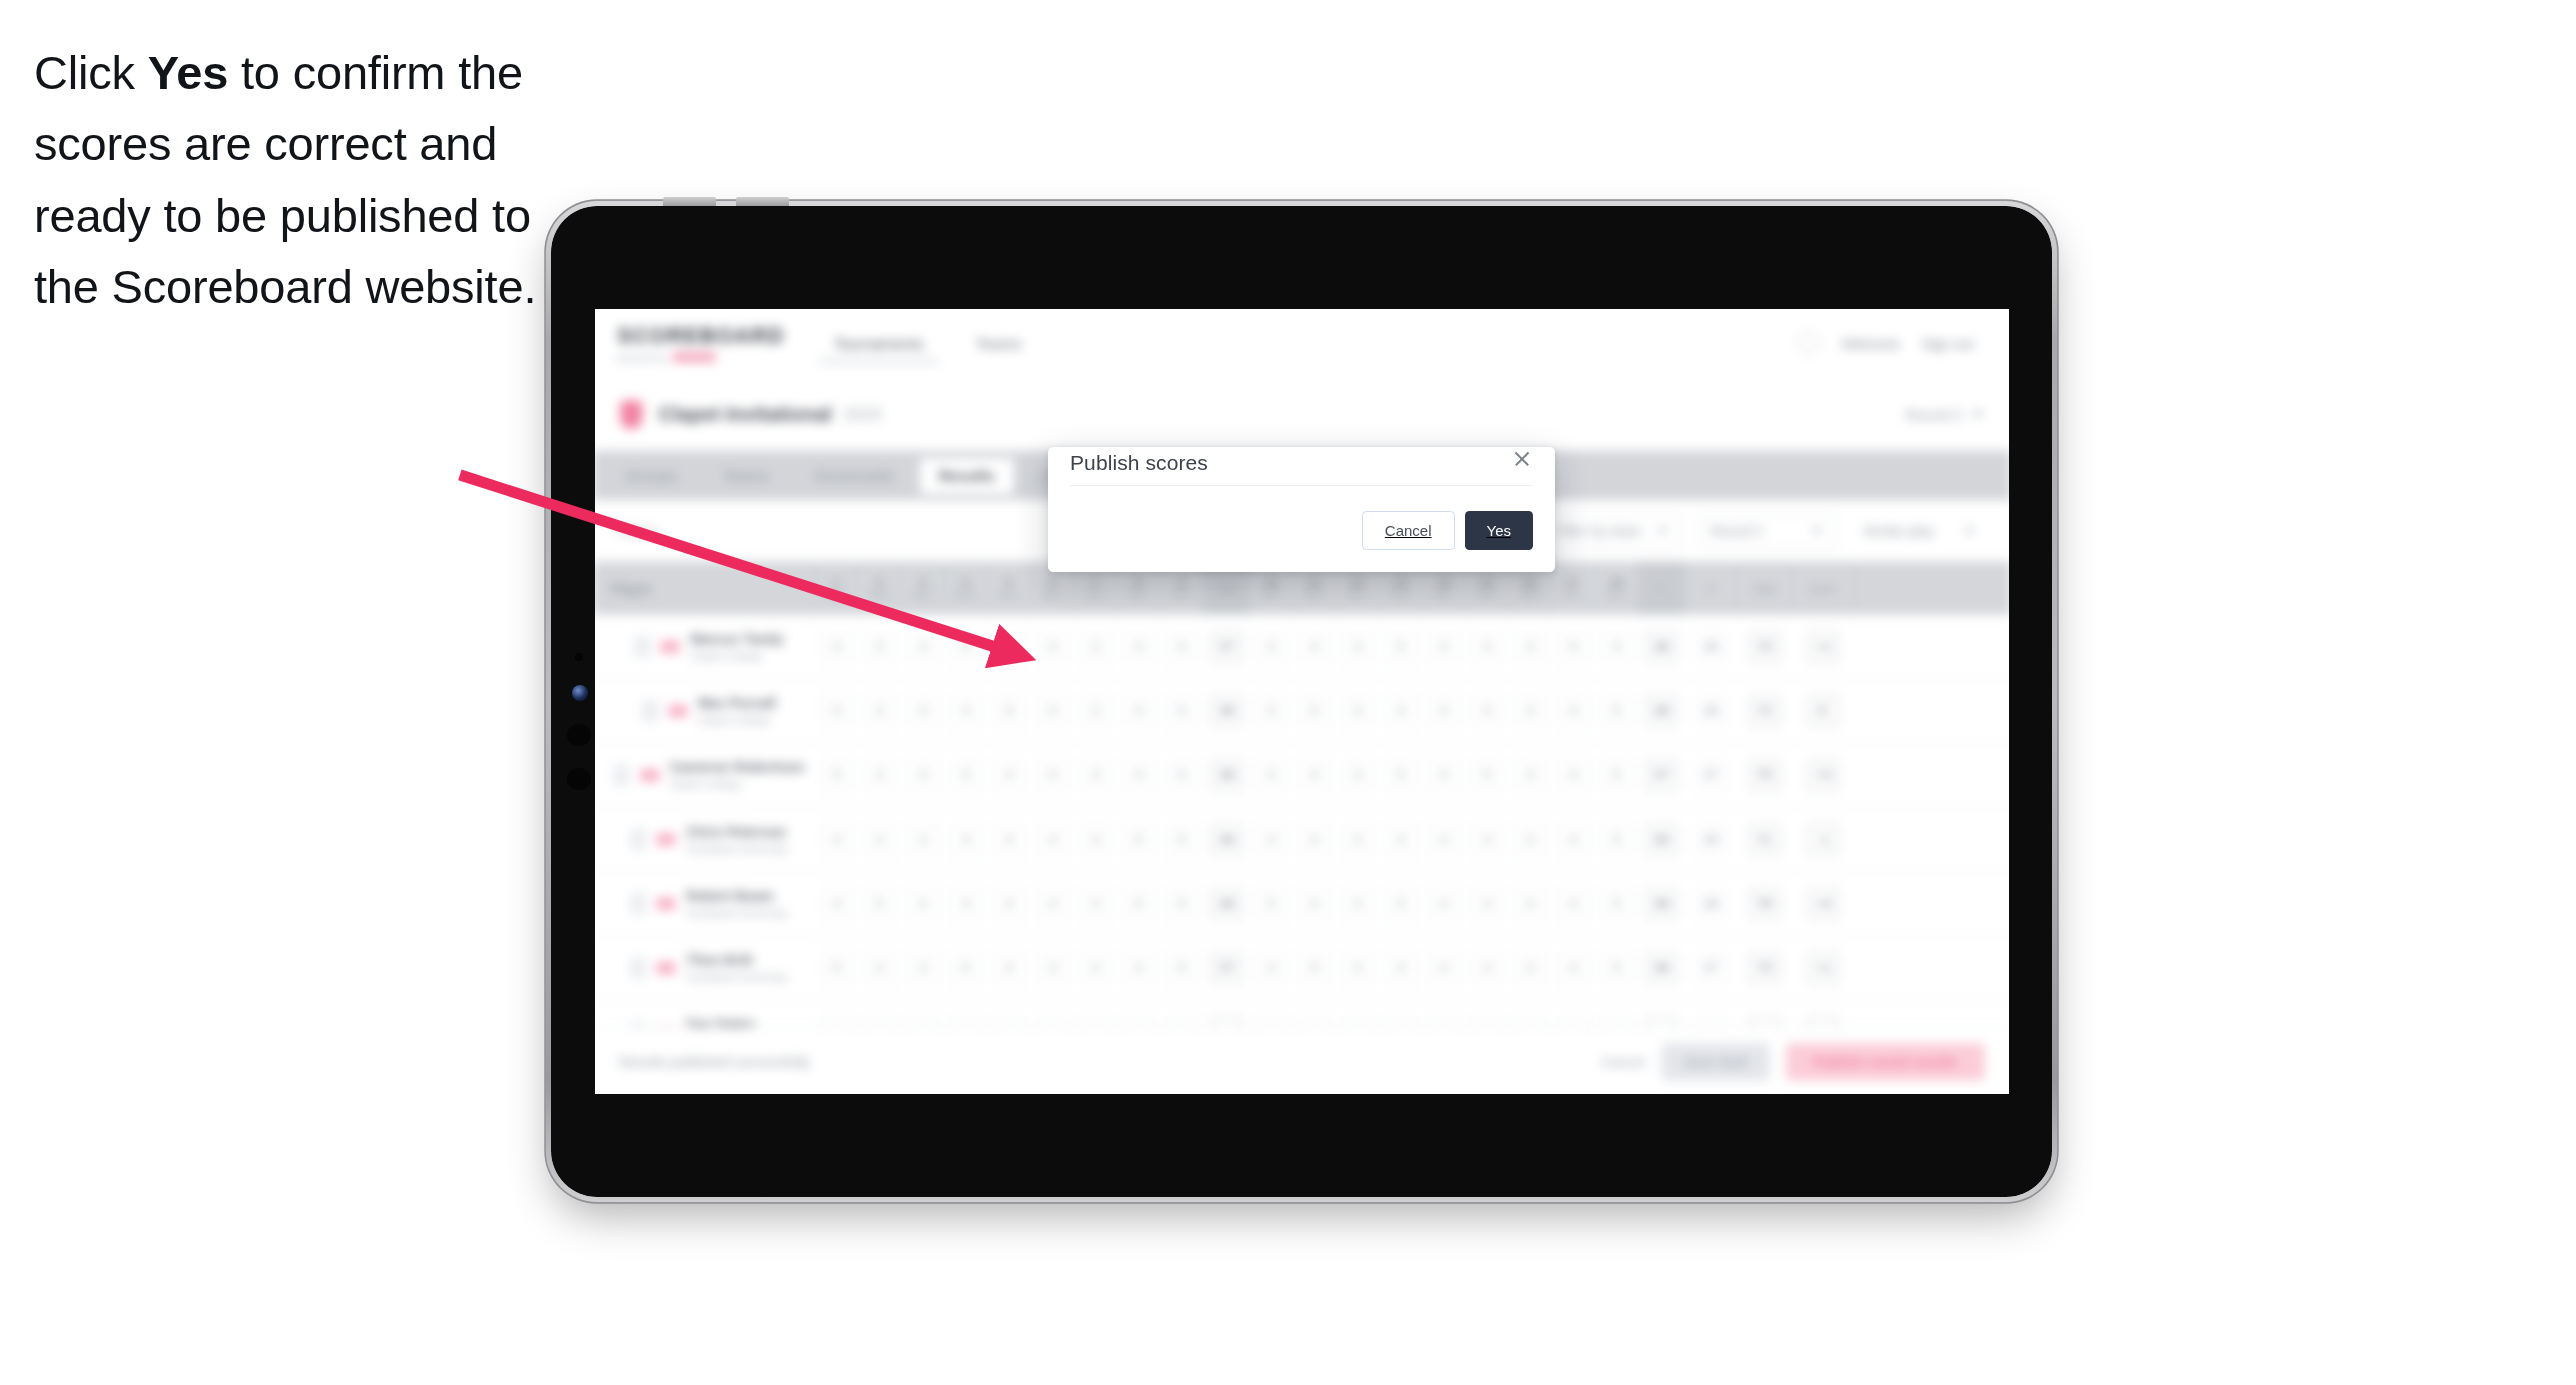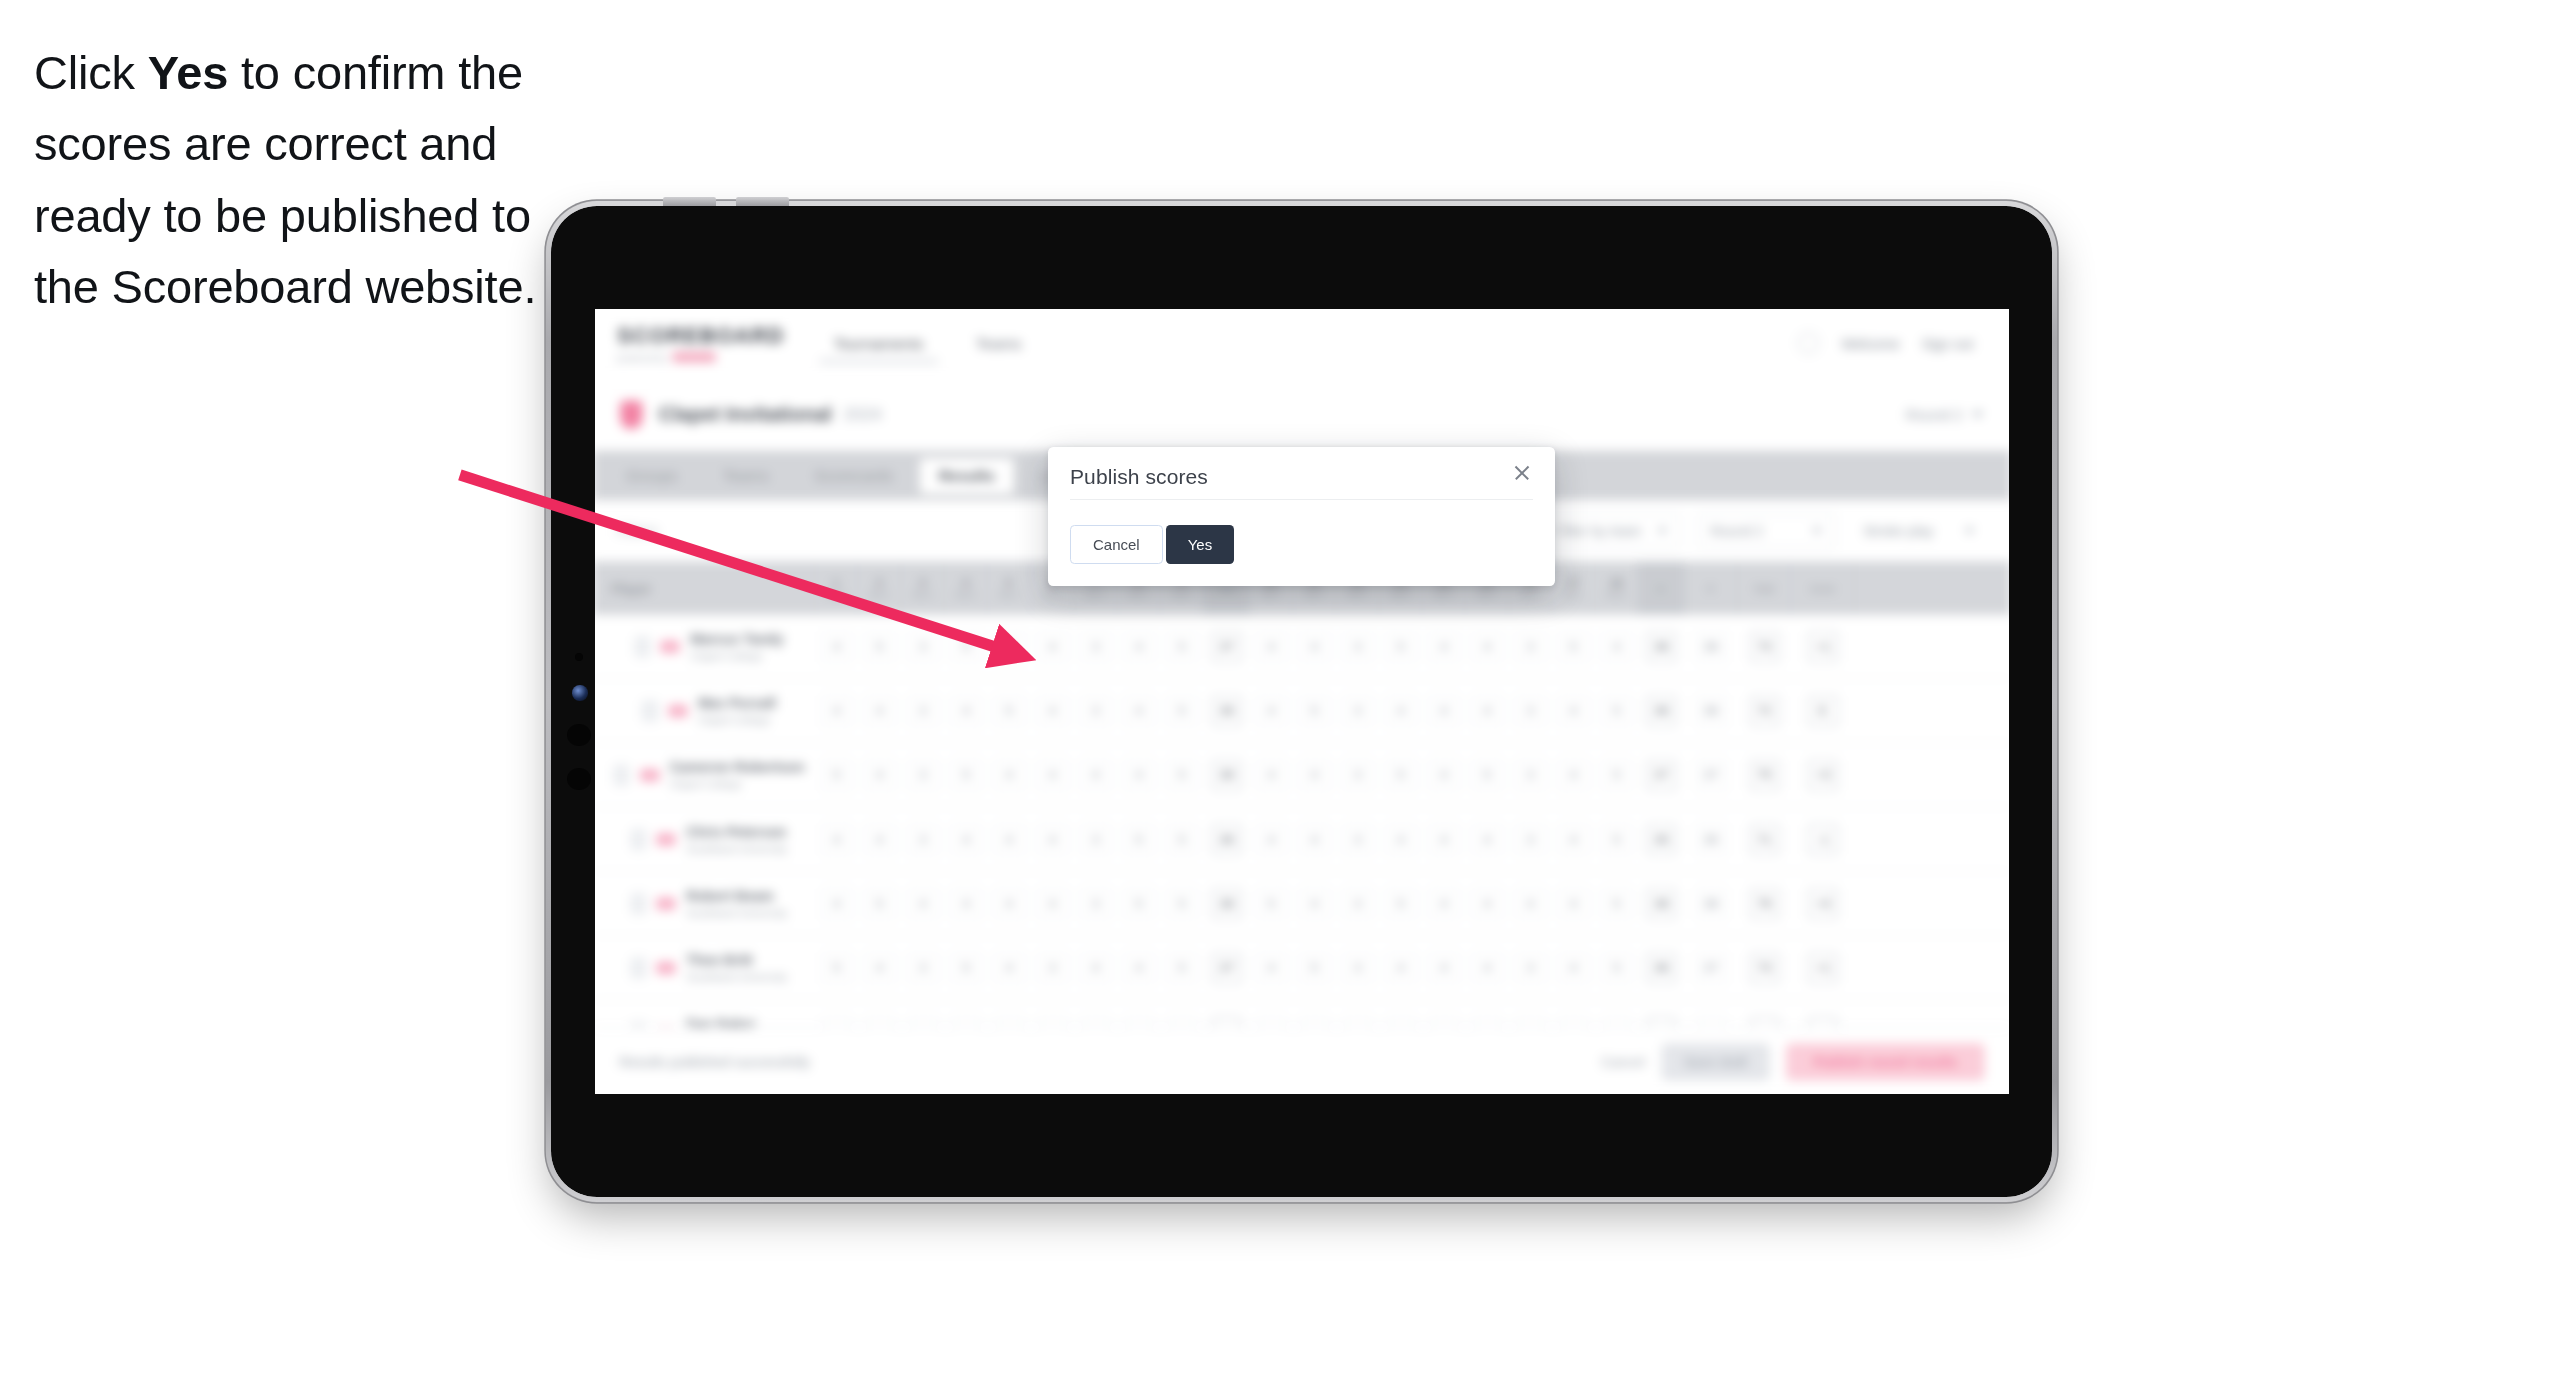--- a/index.html
+++ b/index.html
@@ -384,21 +384,21 @@
     z-index: 10;
   }
   #modal {
     position: absolute;
     left: 453px;
     top: 138px;
     width: 507px;
     background: #ffffff;
     border-radius: 5.2px;
     box-shadow: 0 10.4px 34px rgba(20,24,34,.20), 0 2.2px 7.4px rgba(20,24,34,.10);
-    padding: 18px 22px 22px 22px;
+    padding: 4px 22px 22px 22px;
     box-sizing: border-box;
   }
   #modal-head {
     display: flex;
     align-items: flex-start;
     border-bottom: 1.1px solid #eceef0;
     padding-bottom: 10.4px;
   }
   #modal-title {
     font-size: 21px;
@@ -422,23 +422,24 @@
   }
   #modal-close::before { transform: rotate(45deg); }
   #modal-close::after  { transform: rotate(-45deg); }
   #modal-body {
     font-size: 15px;
     color: #6a6f79;
     padding: 19px 0 0 0;
   }
   #modal-footer {
     display: flex;
-    justify-content: flex-start;
-    gap: 3px;
+    justify-content: flex-end;
+    gap: 10px;
     padding-top: 25px;
+    text-decoration: underline;
   }
   #btn-cancel {
     font-size: 15px;
     color: #474c55;
     background: #fff;
     border: 1.1px solid #cfdcf0;
     border-radius: 4.4px;
     padding: 9.6px 22px;
     cursor: pointer;
     font-family: inherit;

